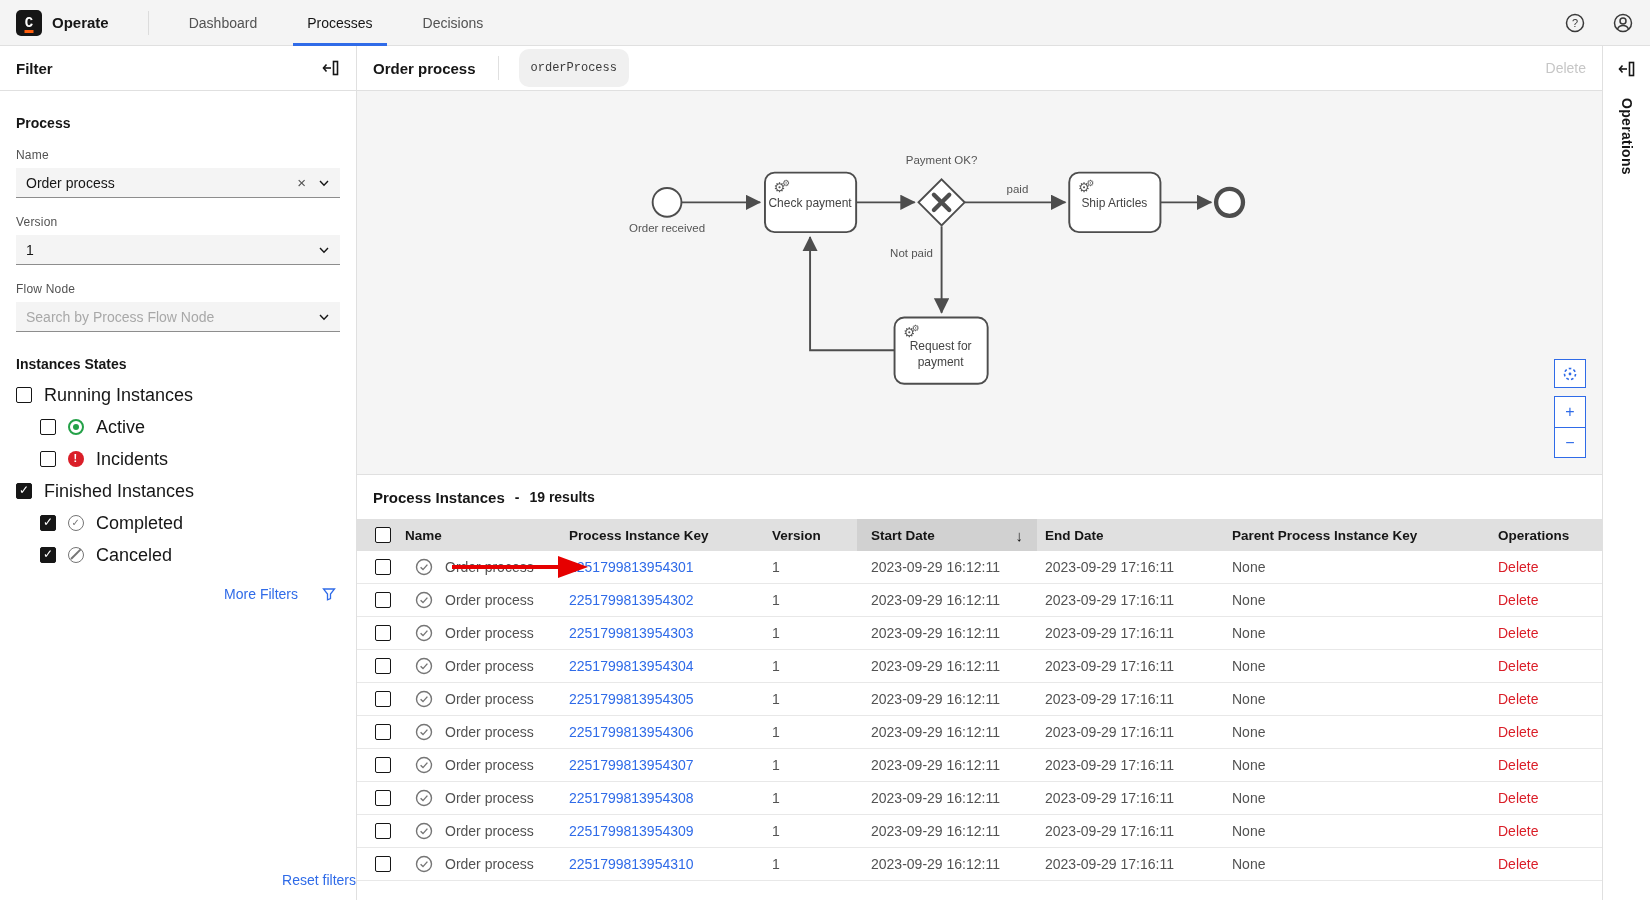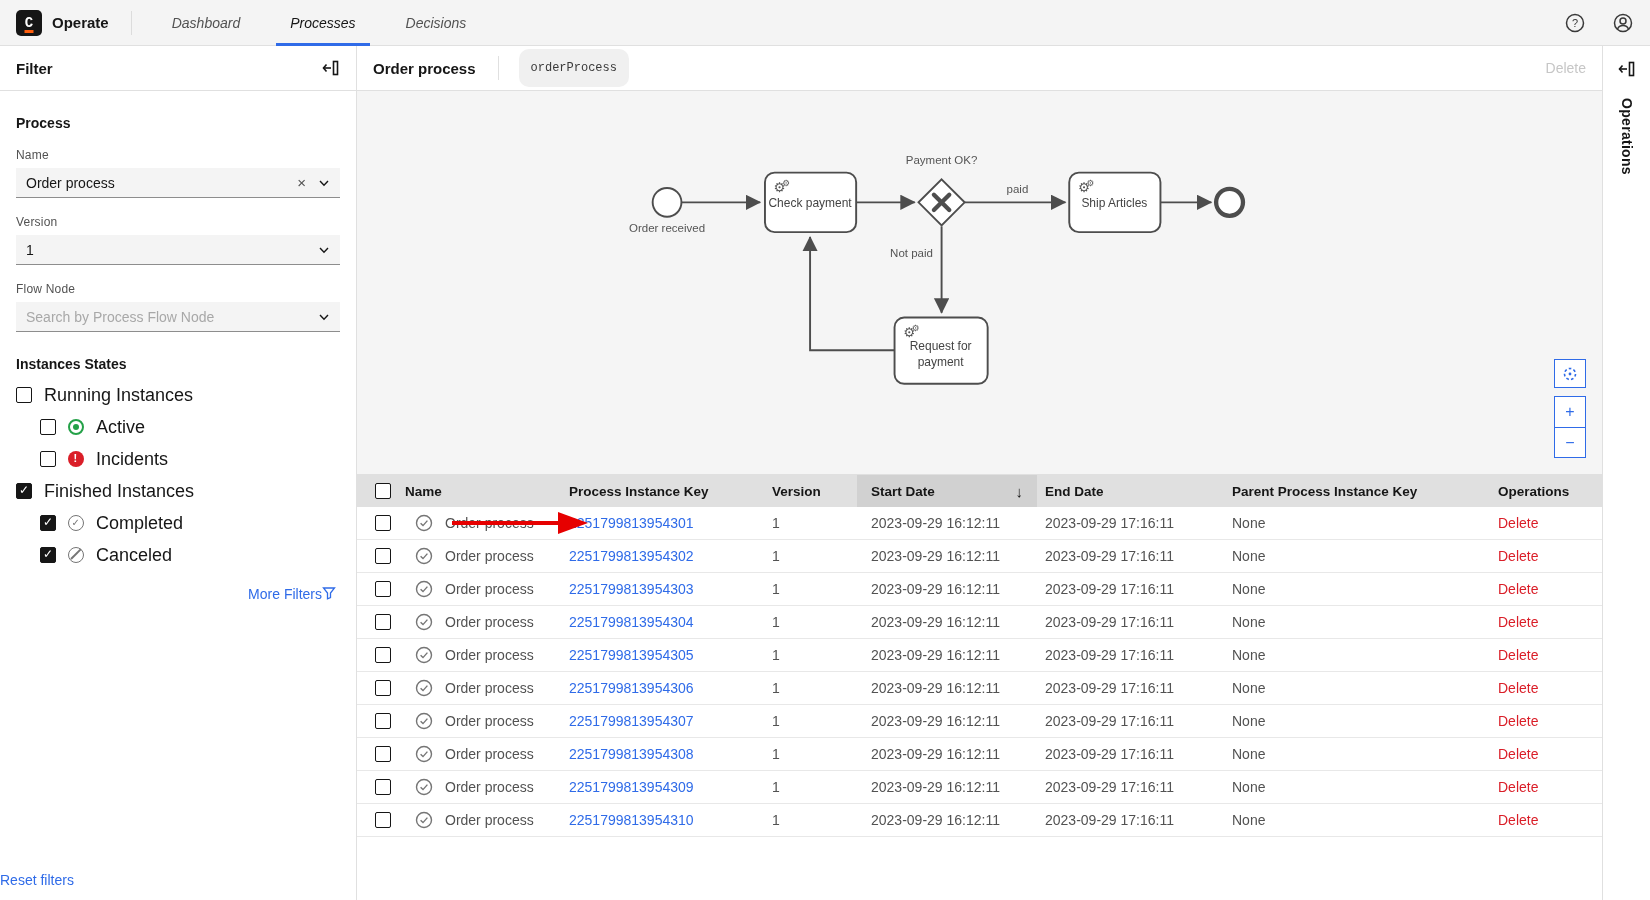--- a/index.html
+++ b/index.html
@@ -15,23 +15,23 @@
     display:flex; align-items:center; padding:0 16px;
   }
   .logo-box {
     width:26px; height:26px; background:#161616; border-radius:5px;
     color:#fff; font-family:"Liberation Mono", monospace; font-weight:bold;
     font-size:14px; display:flex; align-items:center; justify-content:center;
     position:relative; margin-right:10px;
   }
   .logo-box::after { content:""; position:absolute; bottom:3px; left:50%;
     transform:translateX(-50%); width:9px; height:3px; background:#fc5d0d; }
-  .app-name { font-weight:bold; font-size:15px; margin-right:22px; }
+  .app-name { font-weight:bold; font-size:15px; margin-right:39px; }
   .hdr-divider { width:1px; height:24px; background:#dcdcdc; margin-right:26px; }
-  .nav-tabs { display:flex; height:46px;font-style:italic; }
+  .nav-tabs { display:flex; height:46px; }
   .nav-tab {
     padding:0 14px; display:flex; align-items:center; color:#525252;
     cursor:pointer; position:relative; margin-right:22px; font-size:14px;
   }
   .nav-tab.active { color:#161616; }
   .nav-tab.active::after { content:""; position:absolute; left:0; right:0;
     bottom:0; height:3px; background:var(--accent); }
   .hdr-right { margin-left:auto; display:flex; align-items:center; gap:26px; }
   .hdr-icon { width:22px; height:22px; cursor:pointer; color:#393939; }
 
@@ -80,22 +80,22 @@
   .state-icon.icon-completed { border:1.5px solid #757575; }
   .state-icon.icon-completed::after { content:"✓"; position:absolute; color:#757575;
     font-size:10px; left:2.5px; top:0.5px; }
   .state-icon.icon-canceled { border:1.5px solid #757575; }
   .state-icon.icon-canceled::after { content:""; position:absolute; width:1.8px;
     height:14px; background:#757575; left:5.6px; top:-0.6px; transform:rotate(45deg); }
   .state-label { margin-left:12px; font-size:18px; color:#161616; }
 
   .more-filters { margin-top:22px; text-align:right; padding-right:4px; }
   .more-filters a { color:var(--accent); text-decoration:none; font-size:14px;
-    display:inline-flex; align-items:flex-start; gap:0; cursor:pointer; }
-  .reset-filters { position:absolute; bottom:12px; left:0; right:0; text-align:left; }
+    display:inline-flex; align-items:center; gap:24px; cursor:pointer; }
+  .reset-filters { position:absolute; bottom:12px; left:0; right:0; text-align:right; }
   .reset-filters a { color:var(--accent); font-size:14px; text-decoration:none; cursor:pointer; }
 
   
   .main-col { flex:1; display:flex; flex-direction:column; min-width:0; }
   .process-bar { height:45px; background:#fff; border-bottom:1px solid #e0e0e0;
     display:flex; align-items:center; padding:0 16px; }
   .process-title { font-weight:bold; font-size:15px; }
   .pb-divider { width:1px; height:24px; background:#e0e0e0; margin:0 20px 0 22px; }
   .process-badge { background:#f0f0f0; border-radius:10px; padding:12px 12px;
     font-family:"Liberation Mono", monospace; font-size:12px; color:#393939; }
@@ -328,20 +328,25 @@
             <circle cx="8" cy="8" r="5.5" stroke-dasharray="2.6 2.2"></circle>
             <circle cx="8" cy="8" r="1.4" fill="currentColor" stroke="none"></circle>
           </svg>
         </div>
         <div class="zbtn zin">+</div>
         <div class="zbtn zout">−</div>
       </div>
     </div>
 
     <section class="instances-panel">
+      <div class="instances-title">
+        <span class="t">Process Instances</span>
+        <span class="dash">-</span>
+        <span class="count">19 results</span>
+      </div>
 
       <div class="tbl-header">
         <div class="col-cb">
             <span class="checkbox"></span>
           </div>
         <div class="col-name">Name</div>
         <div class="col-key">Process Instance Key</div>
         <div class="col-ver">Version</div>
         <div class="col-start">
           <span>Start Date</span>

